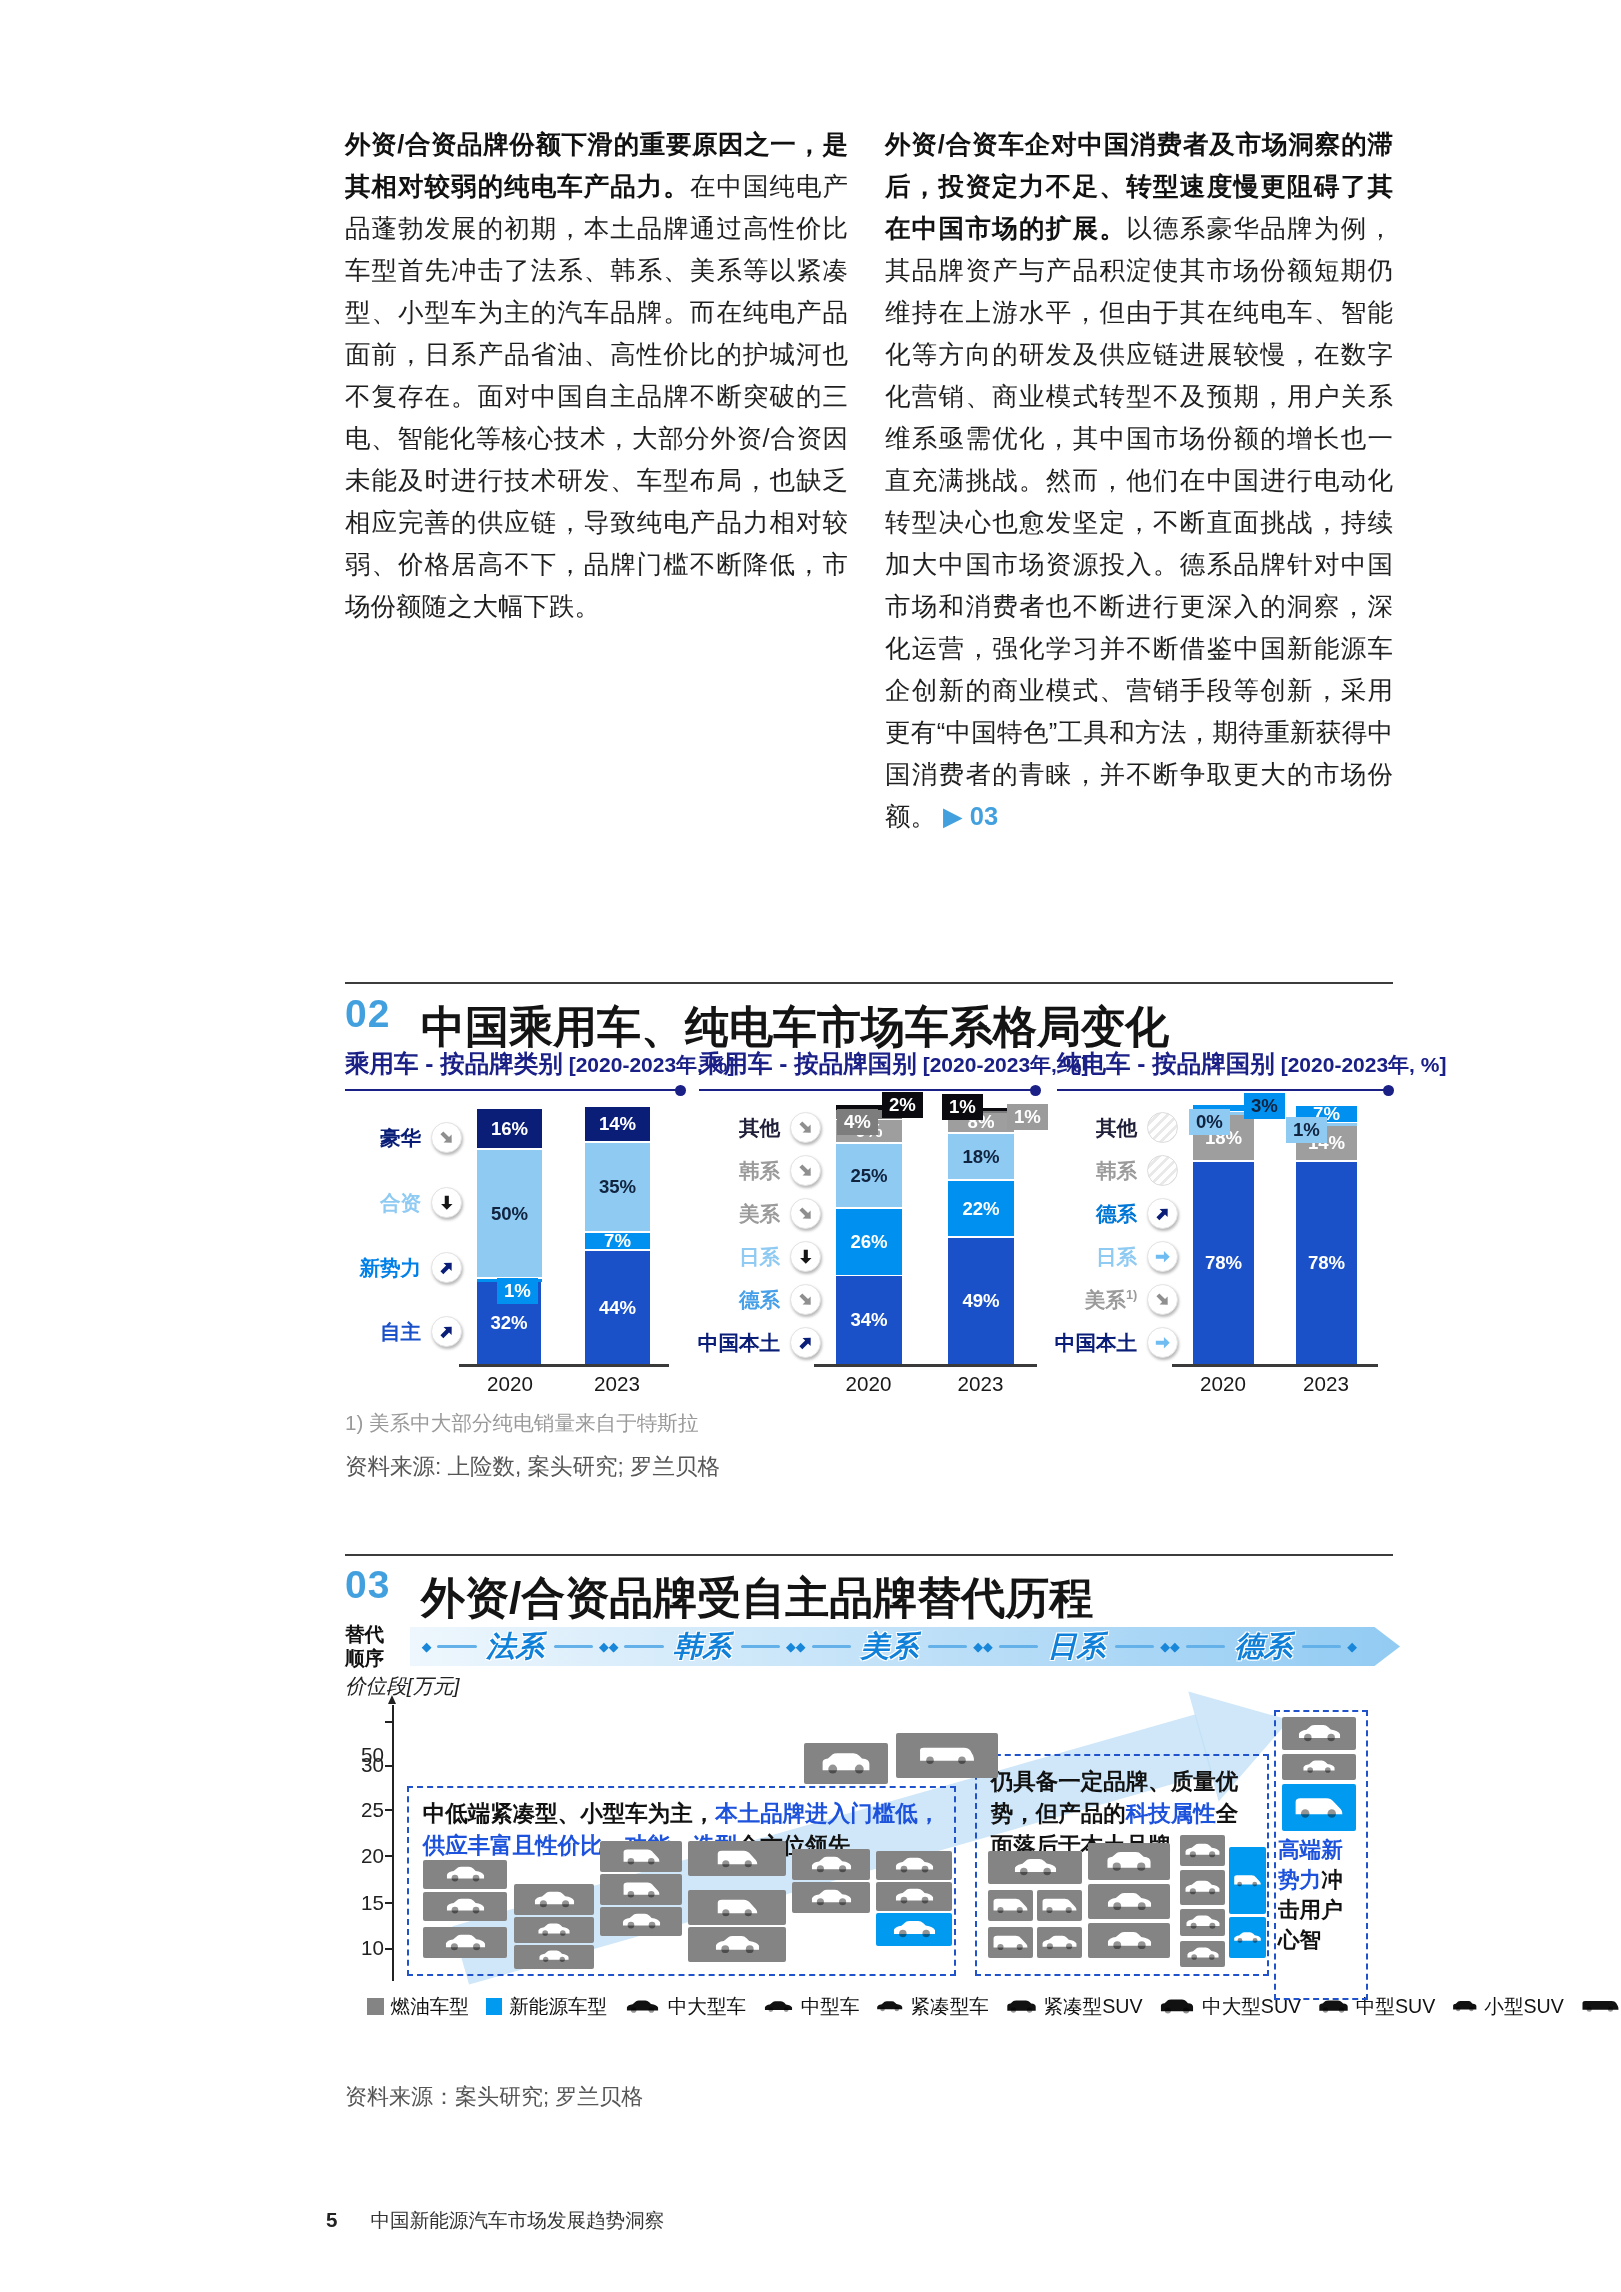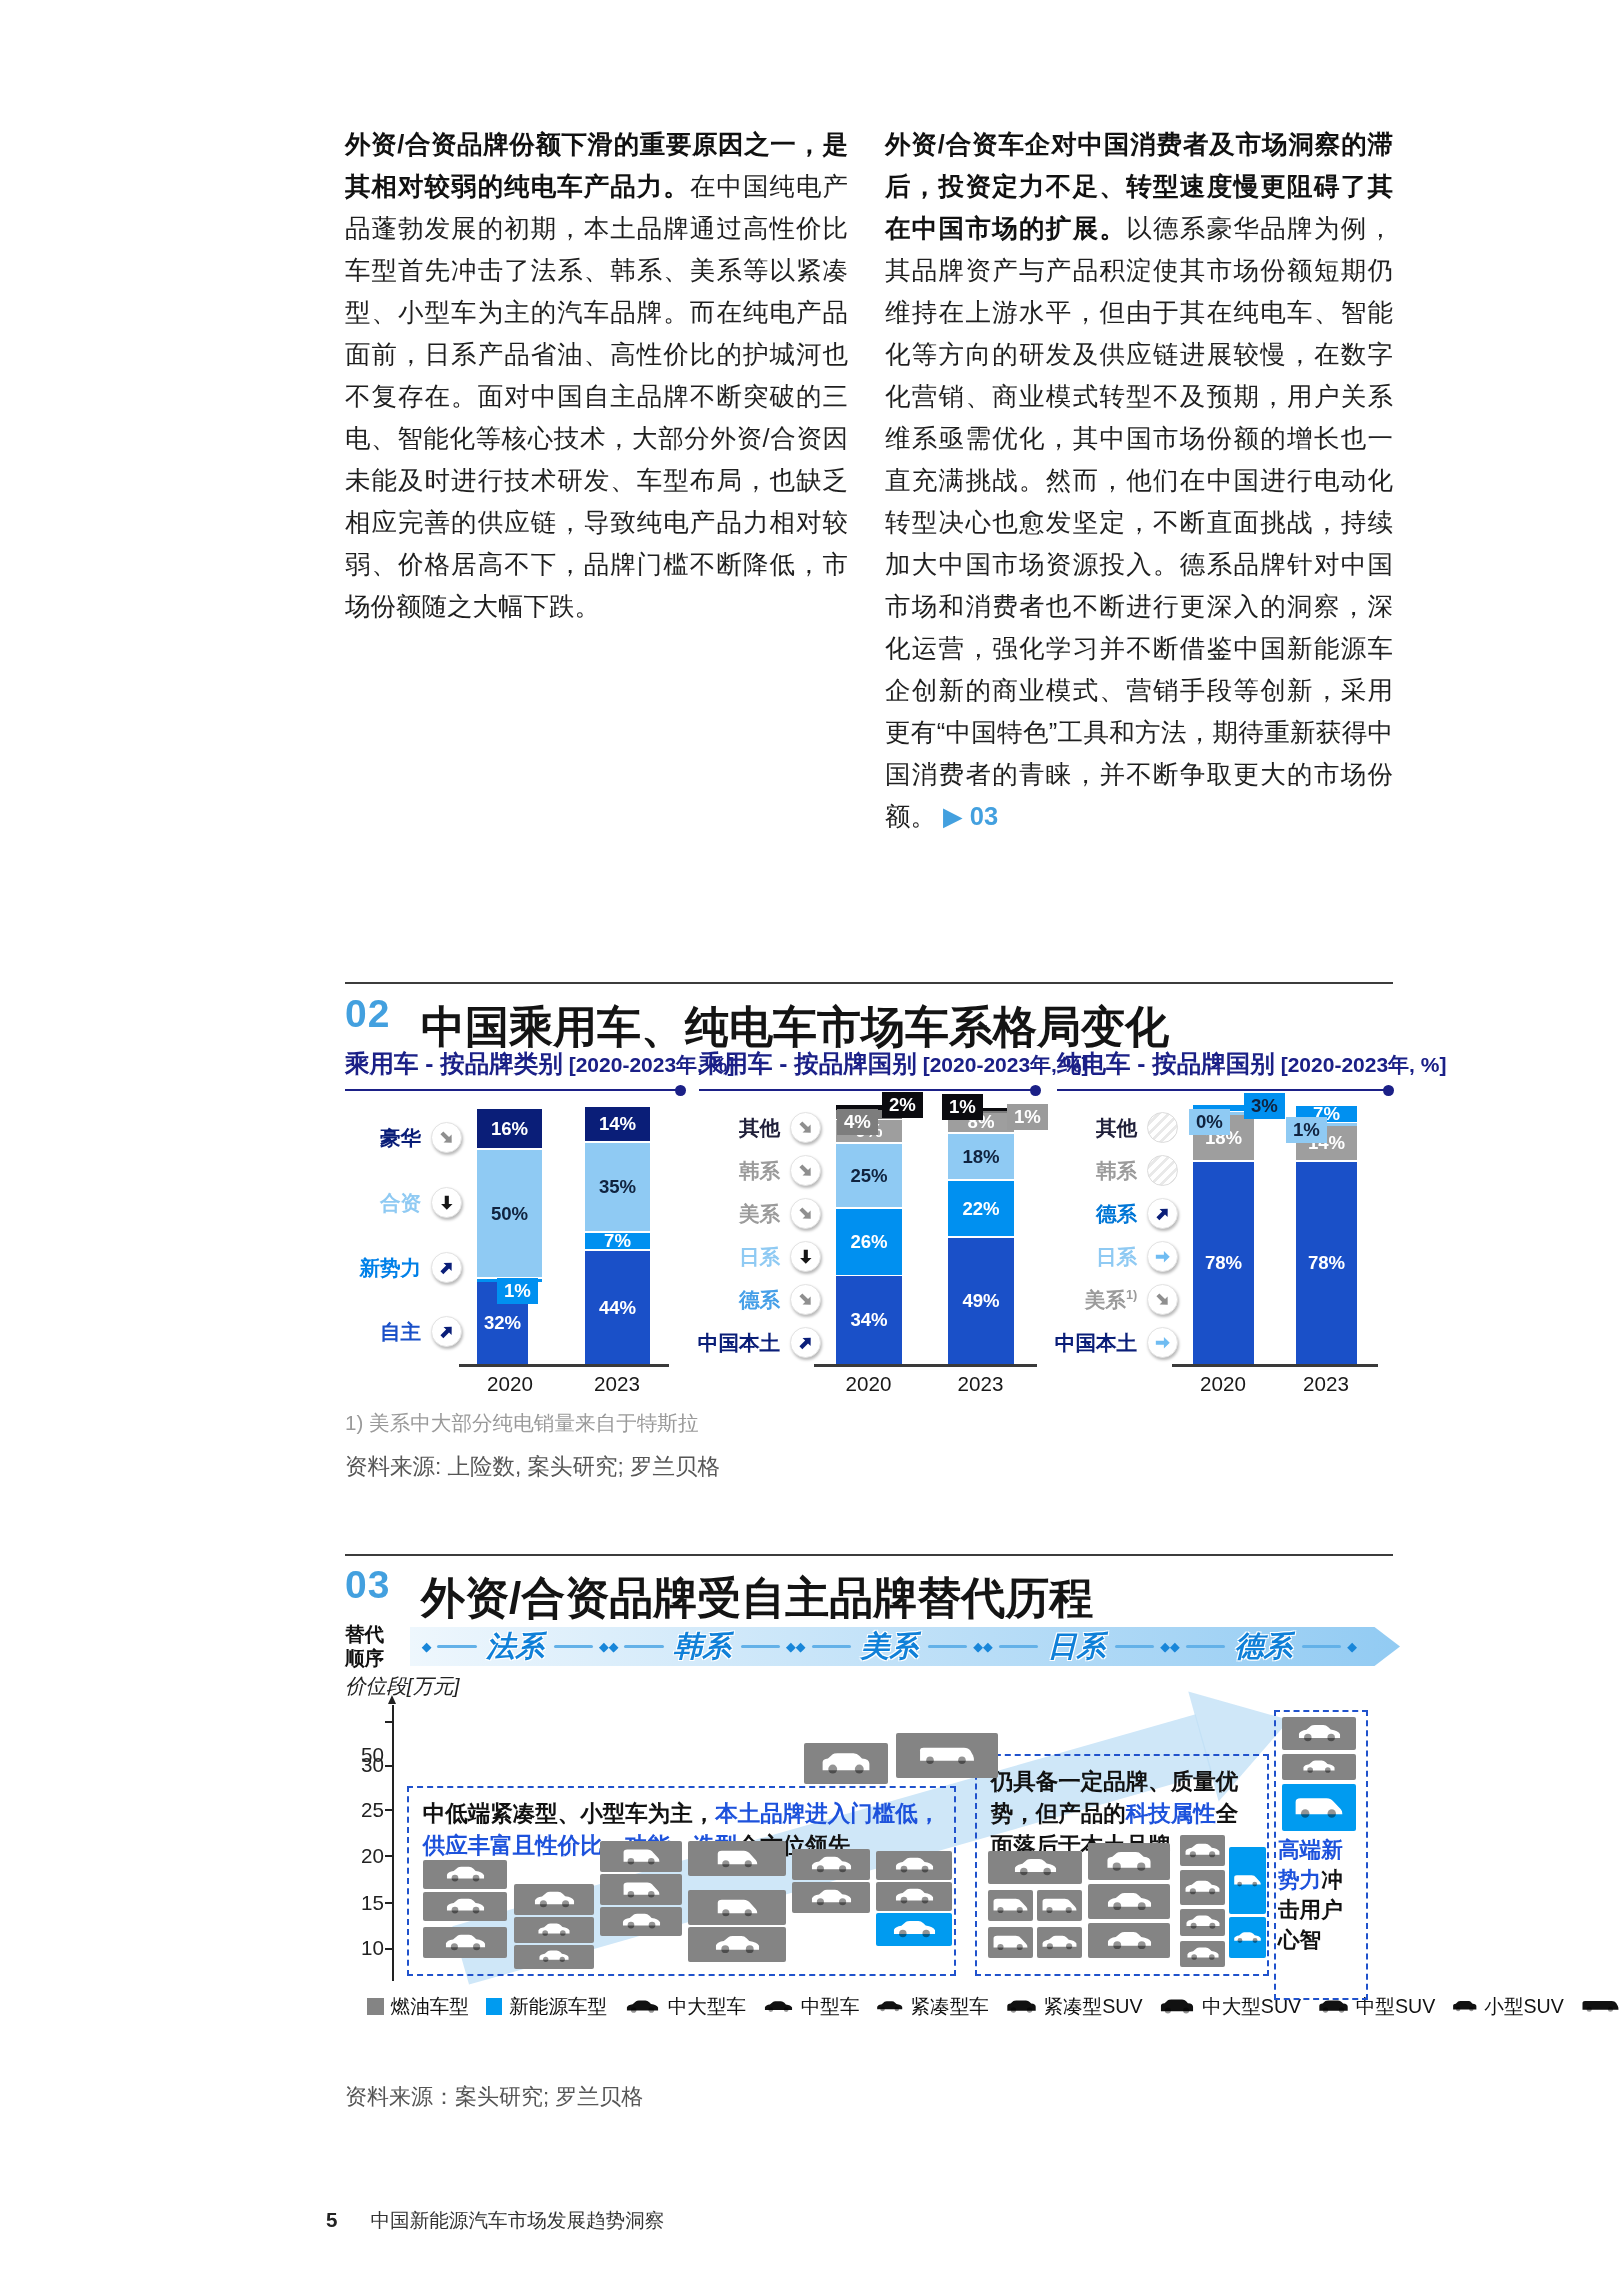--- a/index.html
+++ b/index.html
@@ -139,21 +139,21 @@
       </span>
     </div>
     <div class="seg" style="position: absolute; left: 477px; top: 1109px; width: 65px; height: 41px; background: rgb(10, 30, 120); border-bottom: 2px solid rgb(255, 255, 255);">
       <span style="color: rgb(255, 255, 255);">16%</span>
     </div>
     <div class="seg" style="position: absolute; left: 477px; top: 1150px; width: 65px; height: 129px; background: rgb(143, 202, 243); border-bottom: 2px solid rgb(255, 255, 255);">
       <span style="color: rgb(16, 35, 63);">50%</span>
     </div>
     <div class="seg" style="position: absolute; left: 477px; top: 1279px; width: 65px; height: 2.9px; background: rgb(0, 144, 240);"></div>
     <div class="chip" style="position: absolute; left: 497px; top: 1278px; background: rgb(0, 144, 240); color: rgb(255, 255, 255);">1%</div>
-    <div class="seg" style="position: absolute; left: 477px; top: 1282px; width: 51px; height: 82px; background: rgb(26, 80, 200);">
+    <div class="seg" style="position: absolute; left: 477px; top: 1282px; width: 64px; height: 82px; background: rgb(26, 80, 200);">
       <span style="color: rgb(255, 255, 255);">32%</span>
     </div>
     <div class="year" style="position: absolute; left: 466px; top: 1372px; width: 88px; height: 25.5px;">2020</div>
     <div class="seg" style="position: absolute; left: 585px; top: 1107px; width: 65px; height: 36px; background: rgb(10, 30, 120); border-bottom: 2px solid rgb(255, 255, 255);">
       <span style="color: rgb(255, 255, 255);">14%</span>
     </div>
     <div class="seg" style="position: absolute; left: 585px; top: 1143px; width: 65px; height: 90px; background: rgb(143, 202, 243); border-bottom: 2px solid rgb(255, 255, 255);">
       <span style="color: rgb(16, 35, 63);">35%</span>
     </div>
     <div class="seg" style="position: absolute; left: 585px; top: 1233px; width: 65px; height: 17.6px; background: rgb(0, 144, 240); border-bottom: 2px solid rgb(255, 255, 255);">

